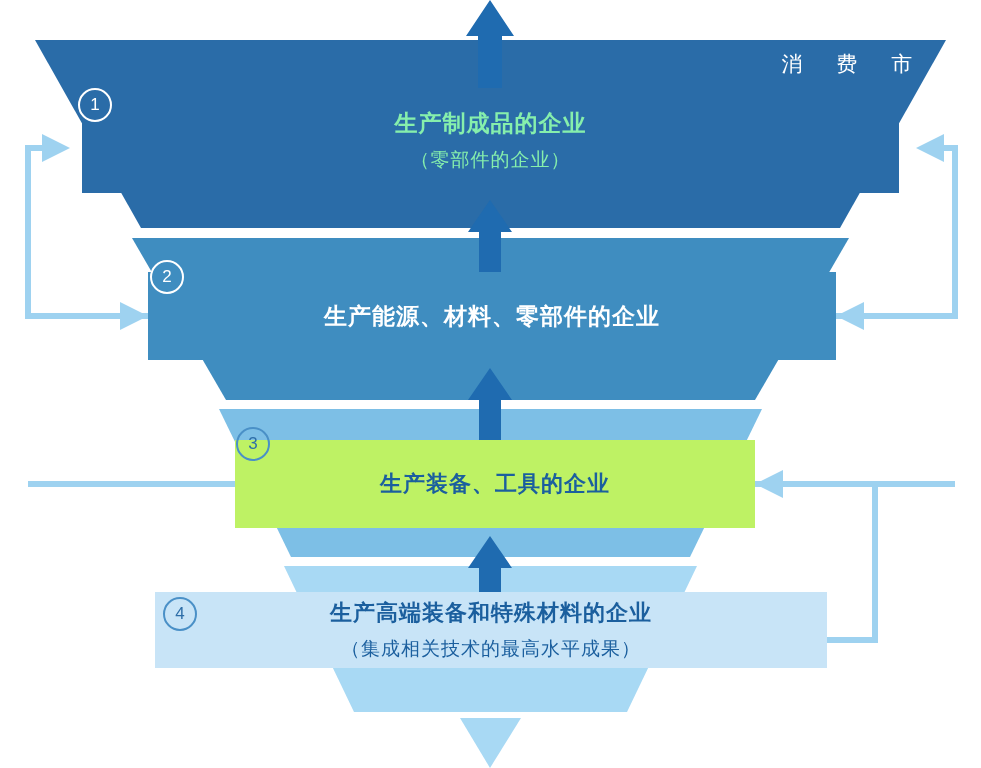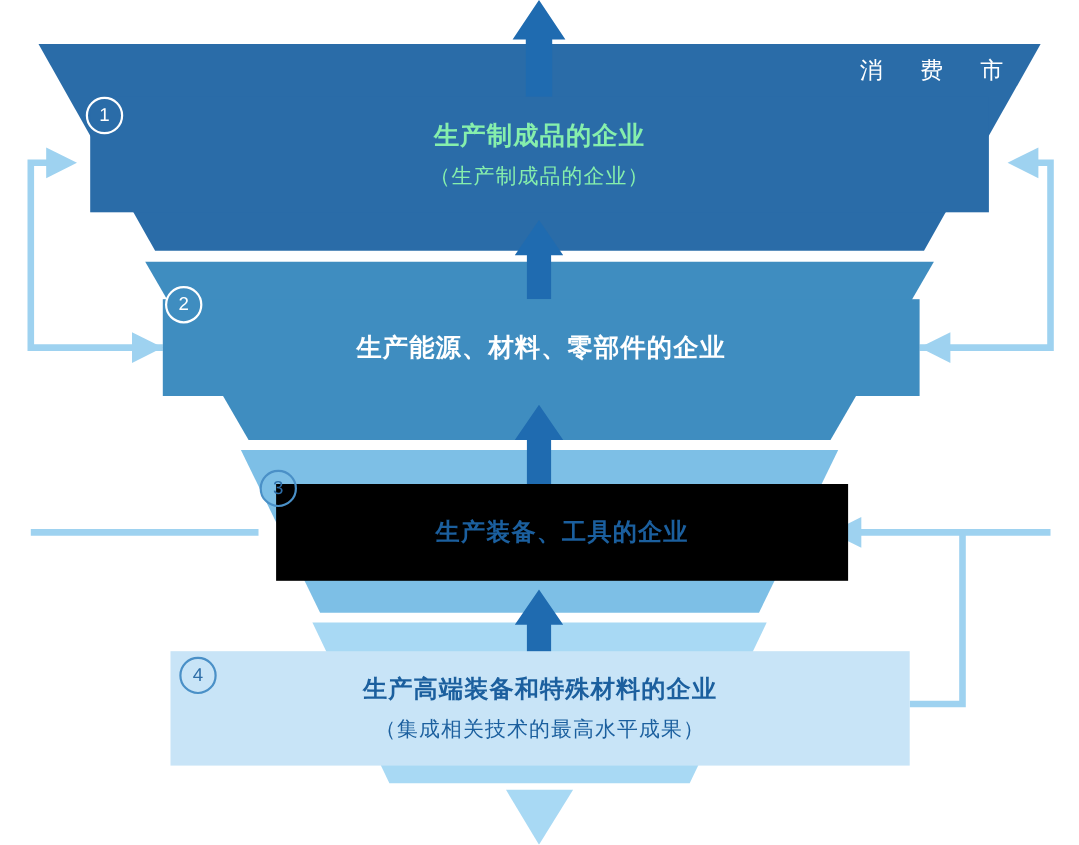--- a/index.html
+++ b/index.html
@@ -74,27 +74,27 @@
   }
   #bar1 .line1 { font-size: 23px; margin-bottom: 8px; }
   #bar1 .line2 { font-size: 19px; }
   #bar2 {
     left: 148px; top: 272px; width: 688px; height: 88px;
     background: #3f8dc0;
     color: #ffffff;
   }
   #bar2 .line1 { font-size: 23px; }
   #bar3 {
-    left: 251px; top: 440px; width: 520px; height: 88px;
-    background: #000000;
+    left: 235px; top: 440px; width: 520px; height: 88px;
+    background: #bef264;
     color: #1b5f9e;
   }
   #bar3 .line1 { font-size: 22px; }
   #bar4 {
-    left: 155px; top: 592px; width: 672px; height: 104px;
+    left: 155px; top: 592px; width: 672px; height: 76px;
     background: #c8e4f7;
     color: #1b5f9e;
   }
   #bar4 .line1 { font-size: 22px; margin-bottom: 8px; }
   #bar4 .line2 { font-size: 19px; }
   
   #market-label {
     position: absolute;
     left: 0;
     top: 50px;
@@ -165,21 +165,21 @@
       <polygon points="836,316 864,302 864,330"></polygon>
       <polygon points="755,484 783,470 783,498"></polygon>
     </g>
   </svg>
 
   <div id="market-label">消 费 市 场</div>
 
   <div class="badge dark" style="left:78px; top:88px;">1</div>
   <div class="bar" id="bar1">
     <div class="line1">生产制成品的企业</div>
-    <div class="line2">（生产制成品的企业）</div>
+    <div class="line2">（零部件的企业）</div>
   </div>
 
   <div class="badge dark" style="left:150px; top:260px;">2</div>
   <div class="bar" id="bar2">
     <div class="line1">生产能源、材料、零部件的企业</div>
   </div>
 
   <div class="badge light" style="left:236px; top:427px;">3</div>
   <div class="bar" id="bar3">
     <div class="line1">生产装备、工具的企业</div>

